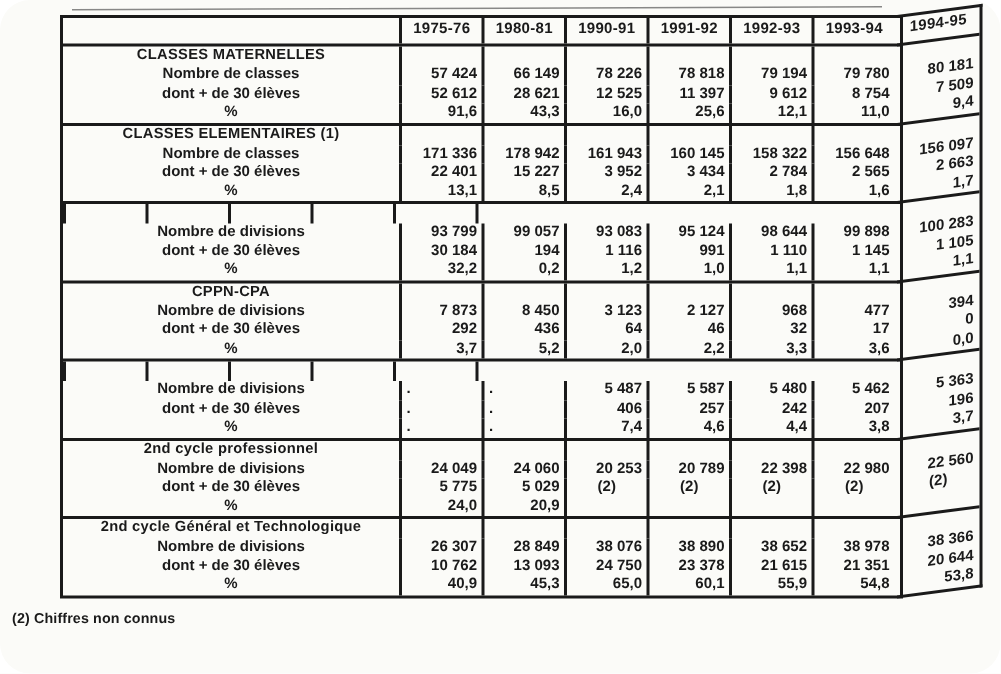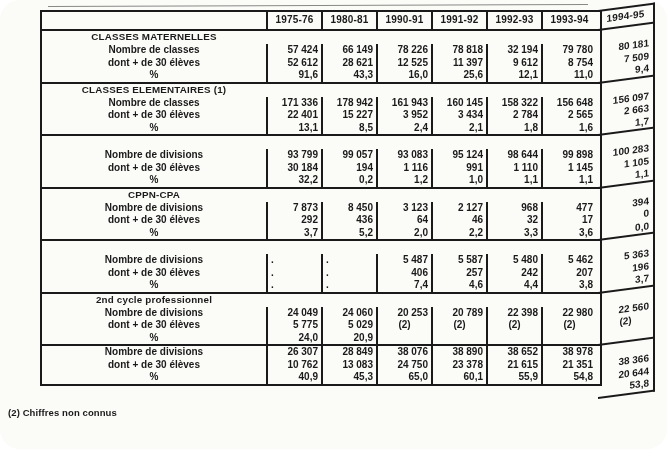--- a/index.html
+++ b/index.html
@@ -21,21 +21,21 @@
     background:transparent;
   }
   .row { display:flex; }
   .cell { box-sizing:border-box; flex:0 0 auto; overflow:hidden; white-space:nowrap; }
   .label-cell { width:224px; text-align:center; }
   .year-cell, .val-cell { width:55px; border-left:2px solid #1a1a1a; }
   .header-row { height:17px; }
   .header-row .cell { line-height:16px; font-size:10px; }
   .year-cell { text-align:center; letter-spacing:.2px; }
   .section { border-top:2px solid #1a1a1a; }
-  .title-row { height:13px;flex-direction:column; }
+  .title-row { height:13px; }
   .title-row .cell { line-height:12px; font-size:9.8px; letter-spacing:.2px; }
   .data-row { height:12.5px; }
   .data-row .cell { line-height:12.5px; font-size:10px; }
   .val-cell { text-align:right; padding-right:3px; }
   .val-cell.dot { text-align:left; padding-left:3px; padding-right:0; }
   .val-cell.center { text-align:center; padding-right:0; }
 
   .skew-col {
     position:absolute; left:598px; top:10px; width:57px; height:389px;
     box-sizing:border-box;
@@ -74,21 +74,21 @@
           <div class="cell val-cell"></div>
           <div class="cell val-cell"></div>
           <div class="cell val-cell"></div>
         </div>
         <div class="row data-row">
           <div class="cell label-cell">Nombre de classes</div>
           <div class="cell val-cell">57 424</div>
           <div class="cell val-cell">66 149</div>
           <div class="cell val-cell">78 226</div>
           <div class="cell val-cell">78 818</div>
-          <div class="cell val-cell">32 194</div>
+          <div class="cell val-cell">79 194</div>
           <div class="cell val-cell">79 780</div>
         </div>
         <div class="row data-row">
           <div class="cell label-cell">dont + de 30 élèves</div>
           <div class="cell val-cell">52 612</div>
           <div class="cell val-cell">28 621</div>
           <div class="cell val-cell">12 525</div>
           <div class="cell val-cell">11 397</div>
           <div class="cell val-cell">9 612</div>
           <div class="cell val-cell">8 754</div>
@@ -285,33 +285,42 @@
           <div class="cell label-cell">%</div>
           <div class="cell val-cell">24,0</div>
           <div class="cell val-cell">20,9</div>
           <div class="cell val-cell"></div>
           <div class="cell val-cell"></div>
           <div class="cell val-cell"></div>
           <div class="cell val-cell"></div>
         </div>
       </div>
       <div class="section">
+        <div class="row title-row">
+          <div class="cell label-cell">2nd cycle Général et Technologique</div>
+          <div class="cell val-cell"></div>
+          <div class="cell val-cell"></div>
+          <div class="cell val-cell"></div>
+          <div class="cell val-cell"></div>
+          <div class="cell val-cell"></div>
+          <div class="cell val-cell"></div>
+        </div>
         <div class="row data-row">
           <div class="cell label-cell">Nombre de divisions</div>
           <div class="cell val-cell">26 307</div>
           <div class="cell val-cell">28 849</div>
           <div class="cell val-cell">38 076</div>
           <div class="cell val-cell">38 890</div>
           <div class="cell val-cell">38 652</div>
           <div class="cell val-cell">38 978</div>
         </div>
         <div class="row data-row">
           <div class="cell label-cell">dont + de 30 élèves</div>
           <div class="cell val-cell">10 762</div>
-          <div class="cell val-cell">13 083</div>
+          <div class="cell val-cell">13 093</div>
           <div class="cell val-cell">24 750</div>
           <div class="cell val-cell">23 378</div>
           <div class="cell val-cell">21 615</div>
           <div class="cell val-cell">21 351</div>
         </div>
         <div class="row data-row">
           <div class="cell label-cell">%</div>
           <div class="cell val-cell">40,9</div>
           <div class="cell val-cell">45,3</div>
           <div class="cell val-cell">65,0</div>

